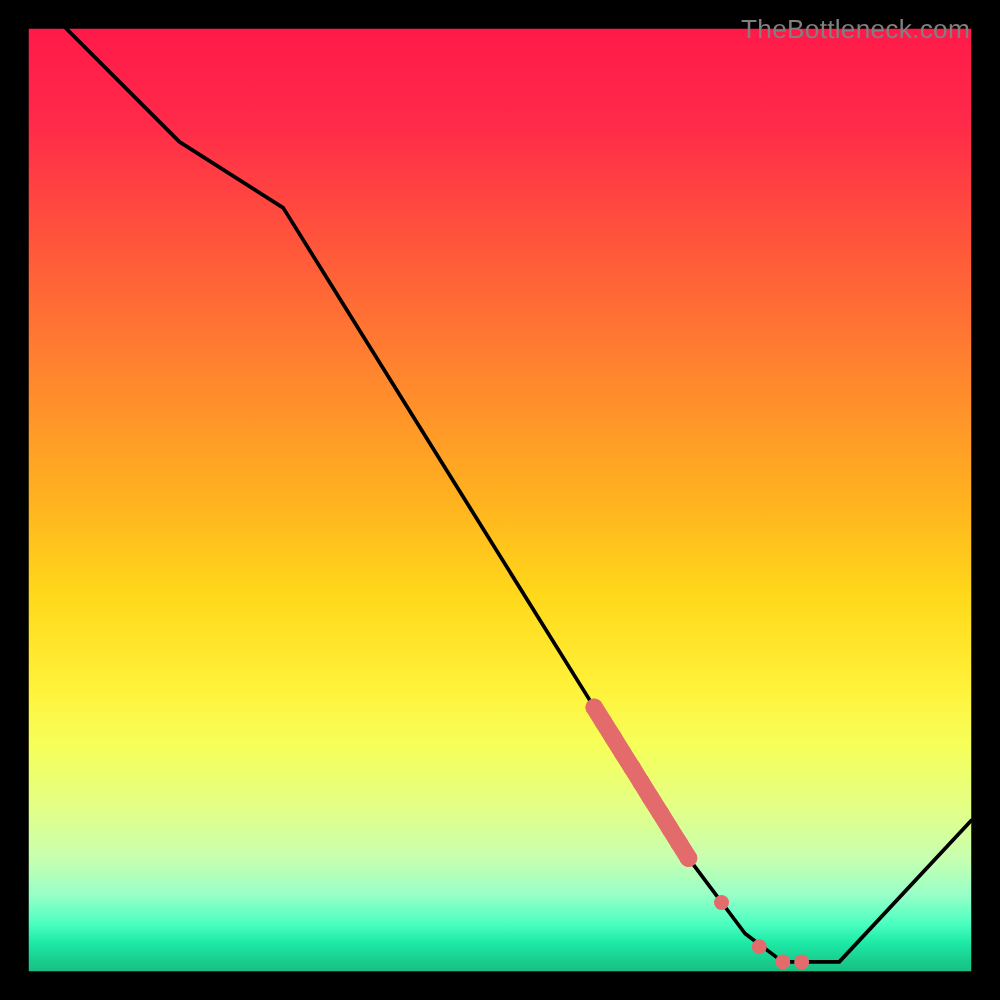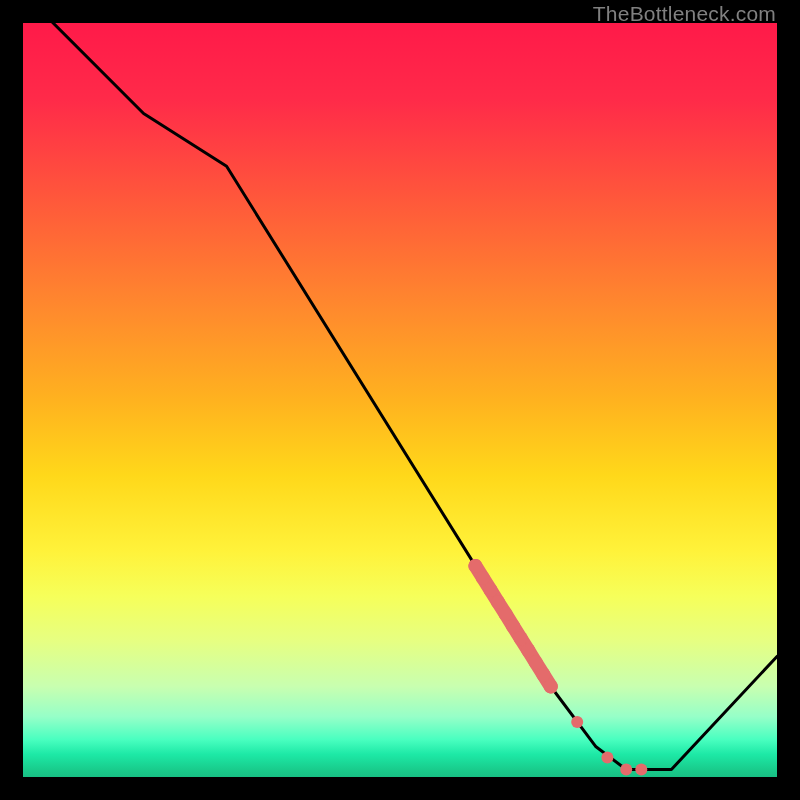--- a/index.html
+++ b/index.html
@@ -35,21 +35,21 @@
       #e6ff82 82%,
       #c8ffb0 88%,
       #96ffc8 92%,
       #4affc0 95%,
       #1de9a6 97%,
       #19cc8c 99%,
       #18bf84 100%);
   }
   .watermark {
     position: absolute;
-    top: 2px;
+    top: 12px;
     right: 24px;
     color: #808080;
     font-size: 21px;
     font-weight: 500;
     letter-spacing: 0.2px;
     user-select: none;
   }
   svg.curve {
     position: absolute;
     left: 0;

